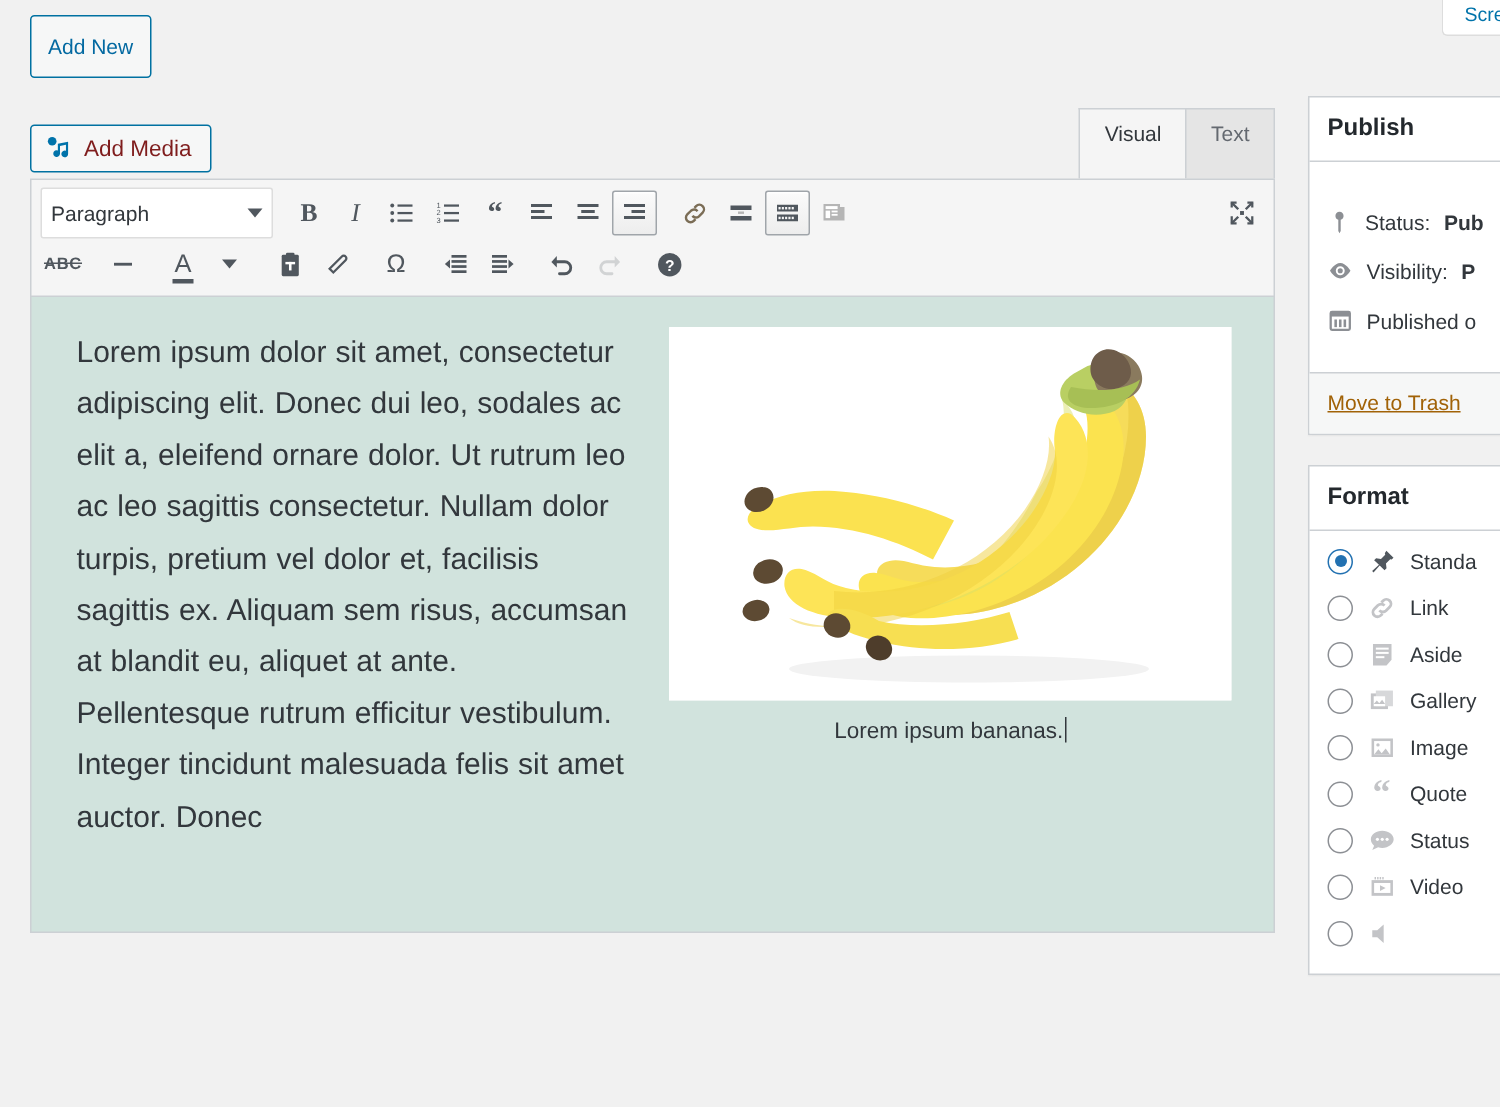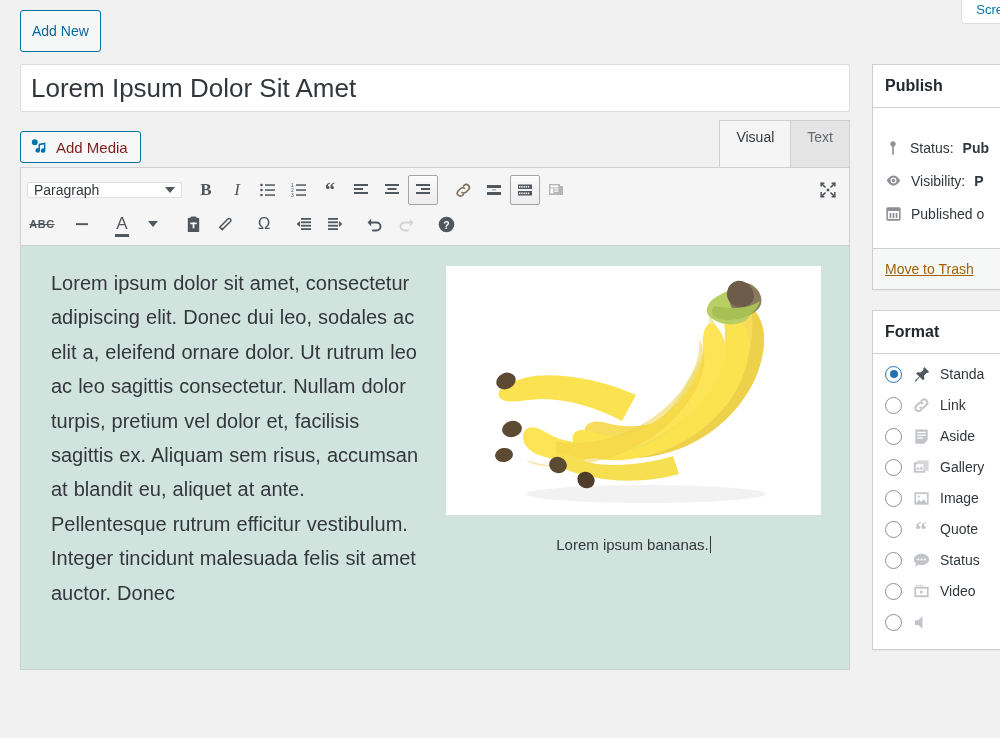--- a/index.html
+++ b/index.html
@@ -136,21 +136,21 @@
     background: transparent;
   }
   .tb-btn.active {
     border-color: #a0a5aa;
     background: linear-gradient(#fbfbfb, #ededed);
     box-shadow: inset 0 1px 0 #fff;
   }
   .tb-btn.disabled { opacity: .45; cursor: default; }
   .tb-sep { width: 8px; }
   .fmt-select {
-    width: 155px; height: 16px;
+    width: 155px; height: 34px;
     background: #fff;
     border: 1px solid #ddd;
     border-radius: 2px;
     font-size: 14px;
     color: #32373c;
     padding: 0 6px;
     display: flex; align-items: center; justify-content: space-between;
     cursor: pointer;
     margin-right: 8px;
   }
@@ -185,21 +185,20 @@
     width: 375px; height: 249px;
     background: #fff;
     display: block;
   }
   .figure-caption {
     font-size: 15px;
     color: #32373c;
     padding-top: 11px;
     position: relative;
     display: inline-block;
-    margin-top: 10px;
   }
   .caret-bar {
     display: inline-block;
     width: 1px; height: 17px;
     background: #32373c;
     vertical-align: -3px;
     margin-left: 1px;
   }
 
   
@@ -268,21 +267,20 @@
 <div class="screen-meta-tab">
   <span>Scre</span>
 </div>
 
 <div class="page-header">
   <button class="add-new-btn">Add New</button>
 </div>
 
 <div class="editor-col">
 
-  <input class="title-input" type="text" value="Lorem Ipsum Dolor Sit Amet" style="">
 
 
   
   <div class="media-row">
     <button class="add-media-btn">
       <span>
         <svg width="18" height="18" viewBox="0 0 20 20">
             <path fill="#0073aa" d="M16 5v9a2.5 2.5 0 1 1-1.6-2.33V7.2l-4.4.95v5.6a2.5 2.5 0 1 1-1.6-2.33V6.4L16 5z"></path>
             <circle cx="4.2" cy="4.6" r="3.2" fill="#0073aa"></circle>
           </svg>

